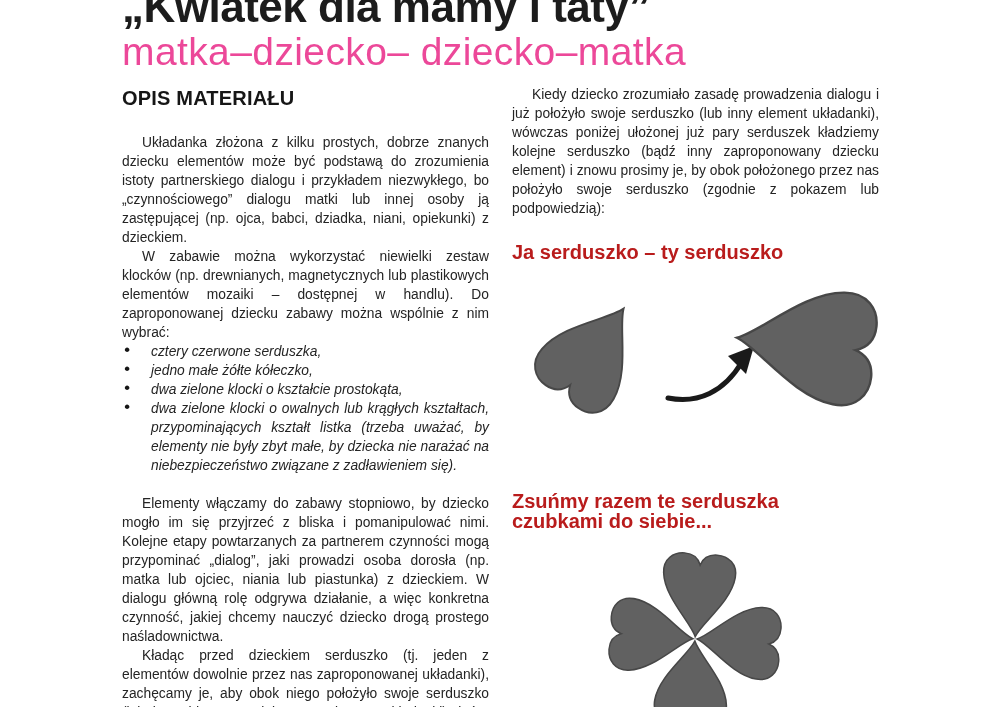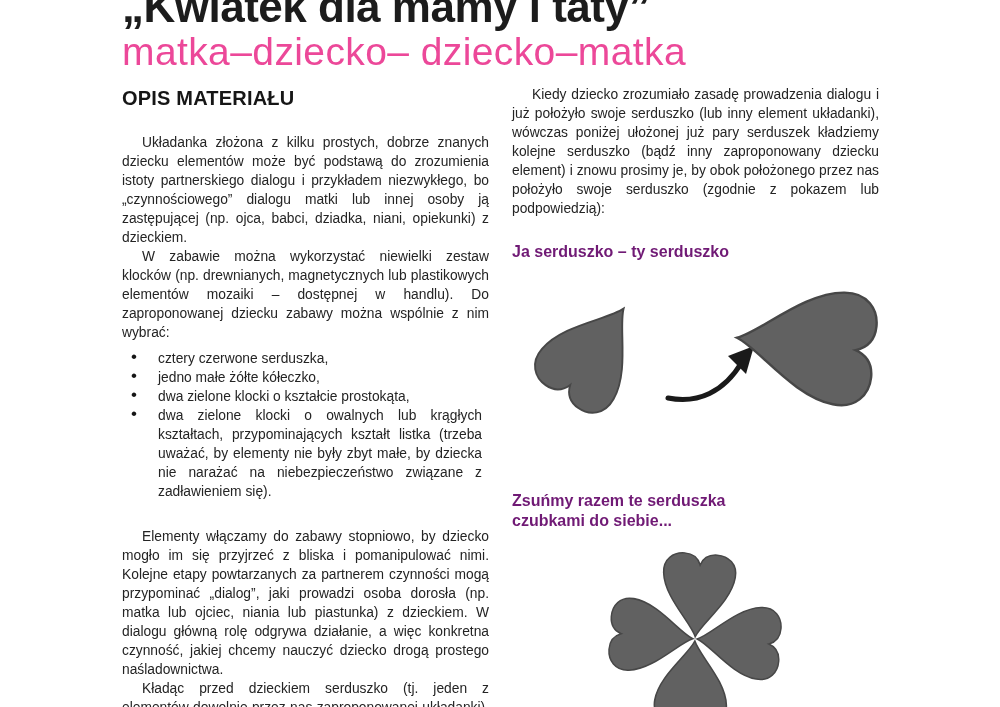--- a/index.html
+++ b/index.html
@@ -21,28 +21,28 @@
   }
   
   .col{position:absolute;top:85px;width:367px;font-size:13.8px;line-height:19px;text-align:justify;}
   .col-left{left:122px;}
   .col-right{left:512px;}
   .section-heading{
     margin:4px 0 25px 0;font-size:20px;font-weight:700;color:#161616;
     letter-spacing:0.2px;text-align:left;
   }
   p.body{margin:0;text-indent:20px;}
-  ul.bullets{list-style:none;margin:7px;padding:0;}
+  ul.bullets{list-style:none;margin:0;padding:0;font-style:italic;}
   ul.bullets li{position:relative;padding-left:29px;margin:0;}
   ul.bullets li::before{
     content:"\2022";position:absolute;left:2px;top:-2px;font-size:17px;color:#161616;
   }
   .gap{height:19px;}
   .activity-heading{
-    margin:0;font-size:16px;font-weight:700;color:#701a75;text-align:left;line-height:20px;
+    margin:0;font-size:20px;font-weight:700;color:#b91c1c;text-align:left;line-height:20px;
   }
   .mt24{margin-top:24px;} .mt14{margin-top:14px;} .mt8{margin-top:25px;} .mt10{margin-top:10px;}
   
   .figure{position:relative;width:100%;}
   .fig-pair{height:190px;}
   .fig-clover{height:197px;}
   .heart{position:absolute;}
   .heart path{
     fill:var(--heart-fill,#616161);
     stroke:var(--heart-stroke,#474747);

